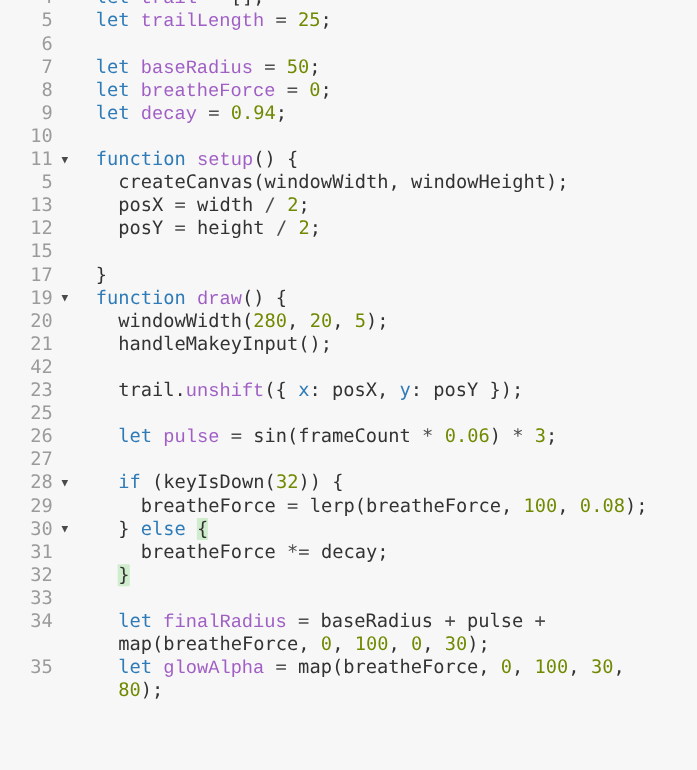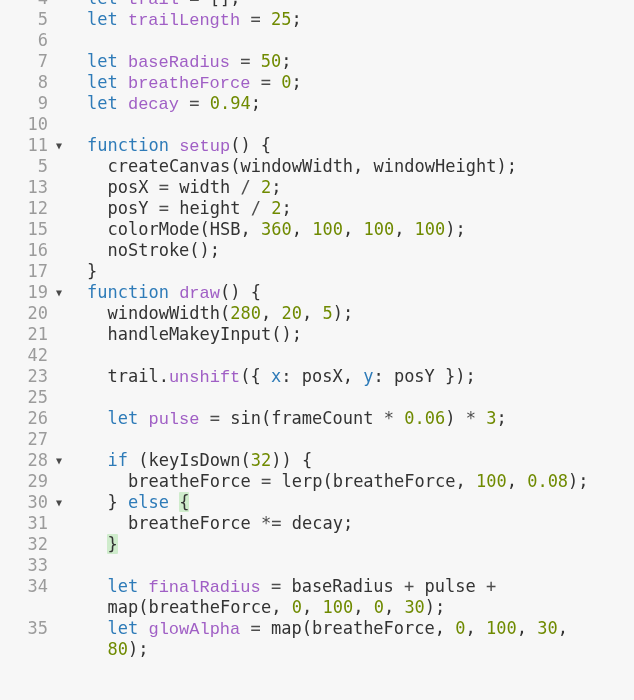--- a/index.html
+++ b/index.html
@@ -44,22 +44,21 @@
       <div class="row"><span class="ln">5</span><span class="fold"></span><span class="codeln"><span class="tk-k">let</span><span class="tk-p"> </span><span class="tk-d">trailLength</span><span class="tk-p"> </span><span class="tk-o">=</span><span class="tk-p"> </span><span class="tk-n">25</span><span class="tk-p">;</span></span></div>
       <div class="row"><span class="ln">6</span><span class="fold"></span><span class="codeln"></span></div>
       <div class="row"><span class="ln">7</span><span class="fold"></span><span class="codeln"><span class="tk-k">let</span><span class="tk-p"> </span><span class="tk-d">baseRadius</span><span class="tk-p"> </span><span class="tk-o">=</span><span class="tk-p"> </span><span class="tk-n">50</span><span class="tk-p">;</span></span></div>
       <div class="row"><span class="ln">8</span><span class="fold"></span><span class="codeln"><span class="tk-k">let</span><span class="tk-p"> </span><span class="tk-d">breatheForce</span><span class="tk-p"> </span><span class="tk-o">=</span><span class="tk-p"> </span><span class="tk-n">0</span><span class="tk-p">;</span></span></div>
       <div class="row"><span class="ln">9</span><span class="fold"></span><span class="codeln"><span class="tk-k">let</span><span class="tk-p"> </span><span class="tk-d">decay</span><span class="tk-p"> </span><span class="tk-o">=</span><span class="tk-p"> </span><span class="tk-n">0.94</span><span class="tk-p">;</span></span></div>
       <div class="row"><span class="ln">10</span><span class="fold"></span><span class="codeln"></span></div>
       <div class="row"><span class="ln">11</span><span class="fold">▼</span><span class="codeln"><span class="tk-k">function</span><span class="tk-p"> </span><span class="tk-d">setup</span><span class="tk-p">() {</span></span></div>
       <div class="row"><span class="ln">5</span><span class="fold"></span><span class="codeln"><span class="tk-p">  createCanvas(windowWidth, windowHeight);</span></span></div>
       <div class="row"><span class="ln">13</span><span class="fold"></span><span class="codeln"><span class="tk-p">  posX </span><span class="tk-o">=</span><span class="tk-p"> width </span><span class="tk-o">/</span><span class="tk-p"> </span><span class="tk-n">2</span><span class="tk-p">;</span></span></div>
       <div class="row"><span class="ln">12</span><span class="fold"></span><span class="codeln"><span class="tk-p">  posY </span><span class="tk-o">=</span><span class="tk-p"> height </span><span class="tk-o">/</span><span class="tk-p"> </span><span class="tk-n">2</span><span class="tk-p">;</span></span></div>
-      <div class="row"><span class="ln">15</span><span class="fold"></span><span class="codeln"><span class="tk-p">  colorMode(HSB, </span><span class="tk-n">360</span><span class="tk-p">, </span><span class="tk-n">100</span><span class="tk-p">, </span><span class="tk-n">100</span><span class="tk-p">, </span><span class="tk-n">100</span><span class="tk-p">);</span></span></div>
-      <div class="row"><span class="ln">16</span><span class="fold"></span><span class="codeln"><span class="tk-p">  noStroke();</span></span></div>
+      <div class="row"><span class="ln">15</span><span class="fold"></span></div>
       <div class="row"><span class="ln">17</span><span class="fold"></span><span class="codeln"><span class="tk-p">}</span></span></div>
       <div class="row"><span class="ln">19</span><span class="fold">▼</span><span class="codeln"><span class="tk-k">function</span><span class="tk-p"> </span><span class="tk-d">draw</span><span class="tk-p">() {</span></span></div>
       <div class="row"><span class="ln">20</span><span class="fold"></span><span class="codeln"><span class="tk-p">  windowWidth(</span><span class="tk-n">280</span><span class="tk-p">, </span><span class="tk-n">20</span><span class="tk-p">, </span><span class="tk-n">5</span><span class="tk-p">);</span></span></div>
       <div class="row"><span class="ln">21</span><span class="fold"></span><span class="codeln"><span class="tk-p">  handleMakeyInput();</span></span></div>
       <div class="row"><span class="ln">42</span><span class="fold"></span><span class="codeln"></span></div>
       <div class="row"><span class="ln">23</span><span class="fold"></span><span class="codeln"><span class="tk-p">  trail.</span><span class="tk-d">unshift</span><span class="tk-p">({ </span><span class="tk-k">x</span><span class="tk-p">: posX, </span><span class="tk-k">y</span><span class="tk-p">: posY });</span></span></div>
       <div class="row"><span class="ln">25</span><span class="fold"></span><span class="codeln"></span></div>
       <div class="row"><span class="ln">26</span><span class="fold"></span><span class="codeln"><span class="tk-p">  </span><span class="tk-k">let</span><span class="tk-p"> </span><span class="tk-d">pulse</span><span class="tk-p"> </span><span class="tk-o">=</span><span class="tk-p"> sin(frameCount </span><span class="tk-o">*</span><span class="tk-p"> </span><span class="tk-n">0.06</span><span class="tk-p">) </span><span class="tk-o">*</span><span class="tk-p"> </span><span class="tk-n">3</span><span class="tk-p">;</span></span></div>
       <div class="row"><span class="ln">27</span><span class="fold"></span><span class="codeln"></span></div>
       <div class="row"><span class="ln">28</span><span class="fold">▼</span><span class="codeln"><span class="tk-p">  </span><span class="tk-k">if</span><span class="tk-p"> (keyIsDown(</span><span class="tk-n">32</span><span class="tk-p">)) {</span></span></div>

